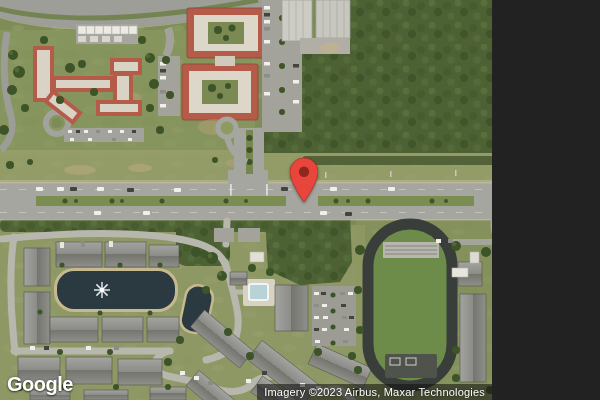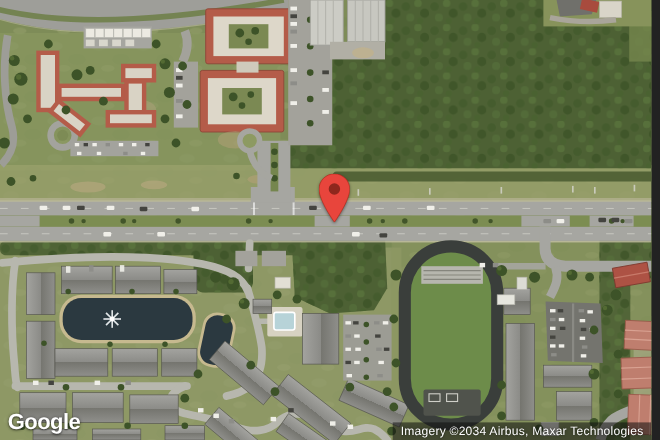--- a/index.html
+++ b/index.html
@@ -1,17 +1,17 @@
 <!DOCTYPE html>
 <html style="--forest: #4d6134; --grass: #7e8c58; --road: #a6a6a1; --water: #2b3940; --roof-terracotta: #b45c49; --roof-salmon: #bf7e6e; --track: #3a3e3b; --pool: #b7d3d8;"><head>
 <meta charset="utf-8">
 <style>
   html,body{margin:0;padding:0;background:#222;}
   #viewport{
-    position:relative;width:592px;height:400px;overflow:hidden;
+    position:relative;width:492px;height:400px;overflow:hidden;
     font-family:"Liberation Sans",sans-serif;cursor:grab;
     background:var(--grass,#7e8c58);
   }
   
   .f-forest{fill:var(--forest,#4d6134);}
   .f-grass{fill:var(--grass,#7e8c58);}
   .f-road{fill:var(--road,#a6a6a1);}
   .s-road{stroke:var(--road,#a6a6a1);fill:none;}
   .f-water{fill:var(--water,#2b3940);}
   .f-terra{fill:var(--roof-terracotta,#b45c49);}
@@ -564,14 +564,14 @@
   
   <div id="marker">
     <svg width="28" height="44" viewBox="0 0 28 44">
       <path d="M14 0C6.3 0 0 6.3 0 14c0 10.5 14 30 14 30s14-19.5 14-30C28 6.3 21.7 0 14 0z" stroke="#B0291C" stroke-width="0.6" fill="#E8453C"></path>
       <circle cx="14" cy="13.8" r="5.2" fill="#8E271D"></circle>
     </svg>
   </div>
 
   
   <div id="logo">Google</div>
-  <div id="attrib">Imagery ©2034 Airbus, Maxar Technologies</div>
+  <div id="attrib">Imagery ©2023 Airbus, Maxar Technologies</div>
 </div>
 
 </body></html>

